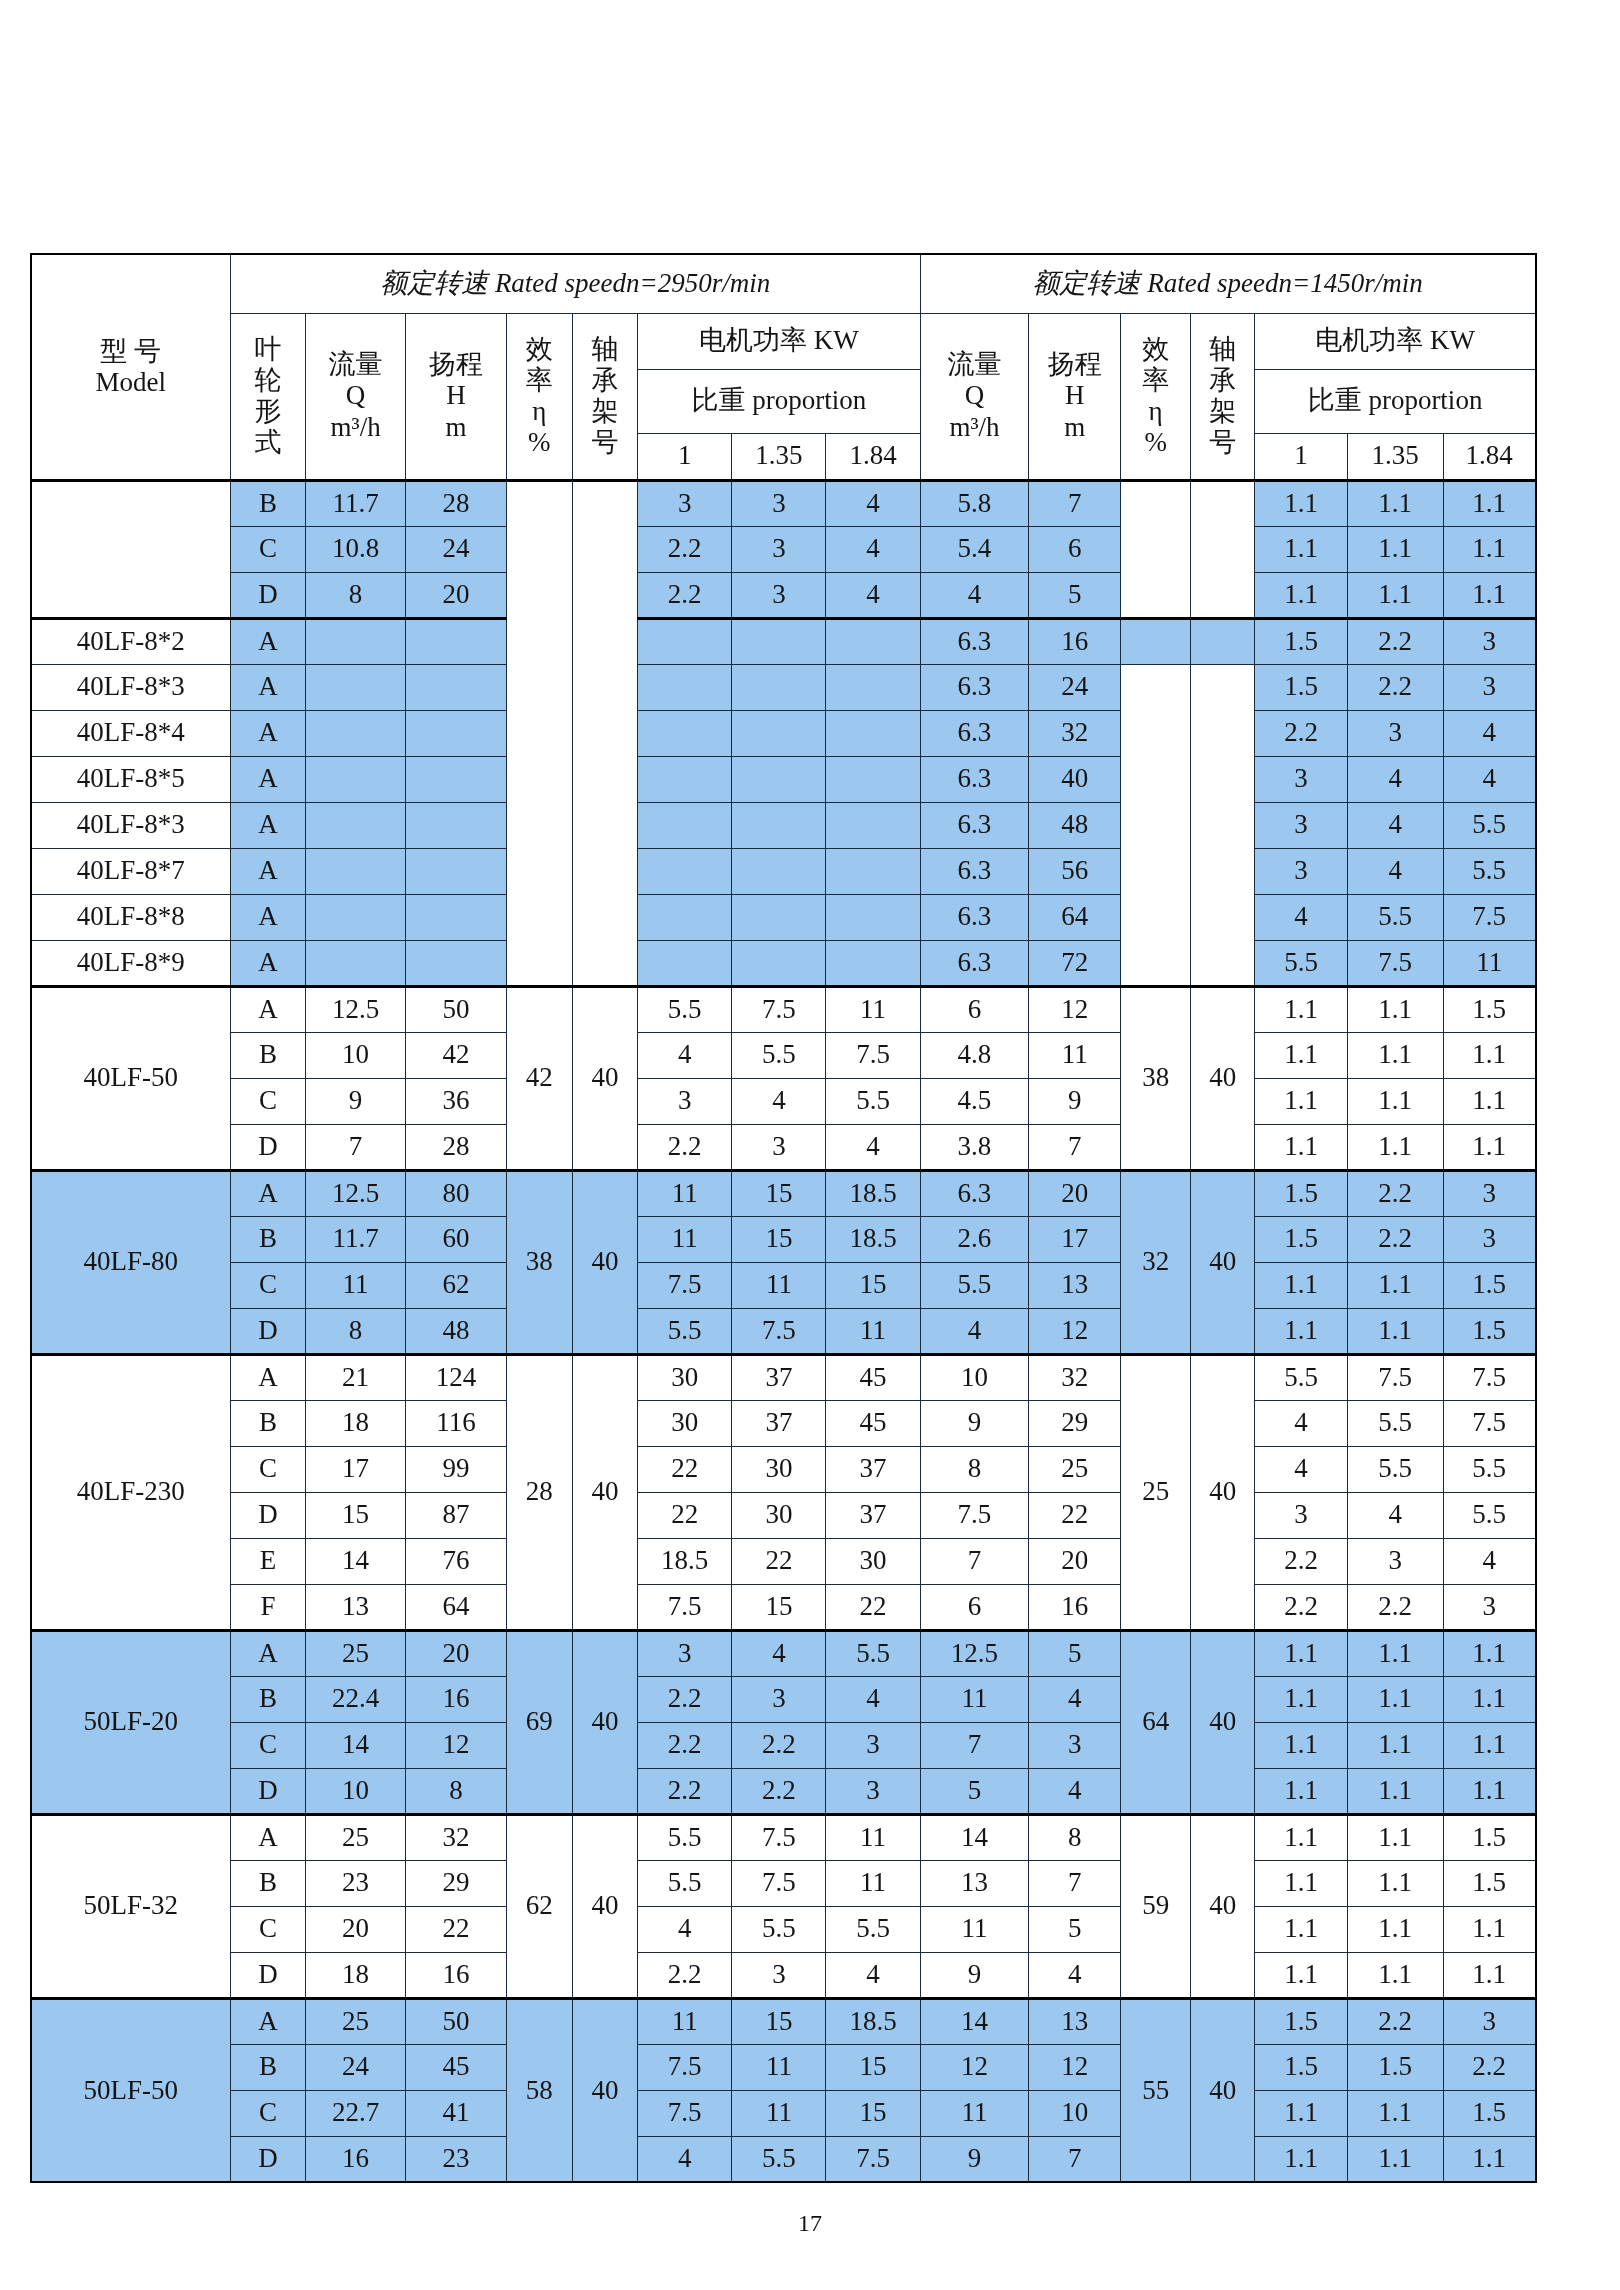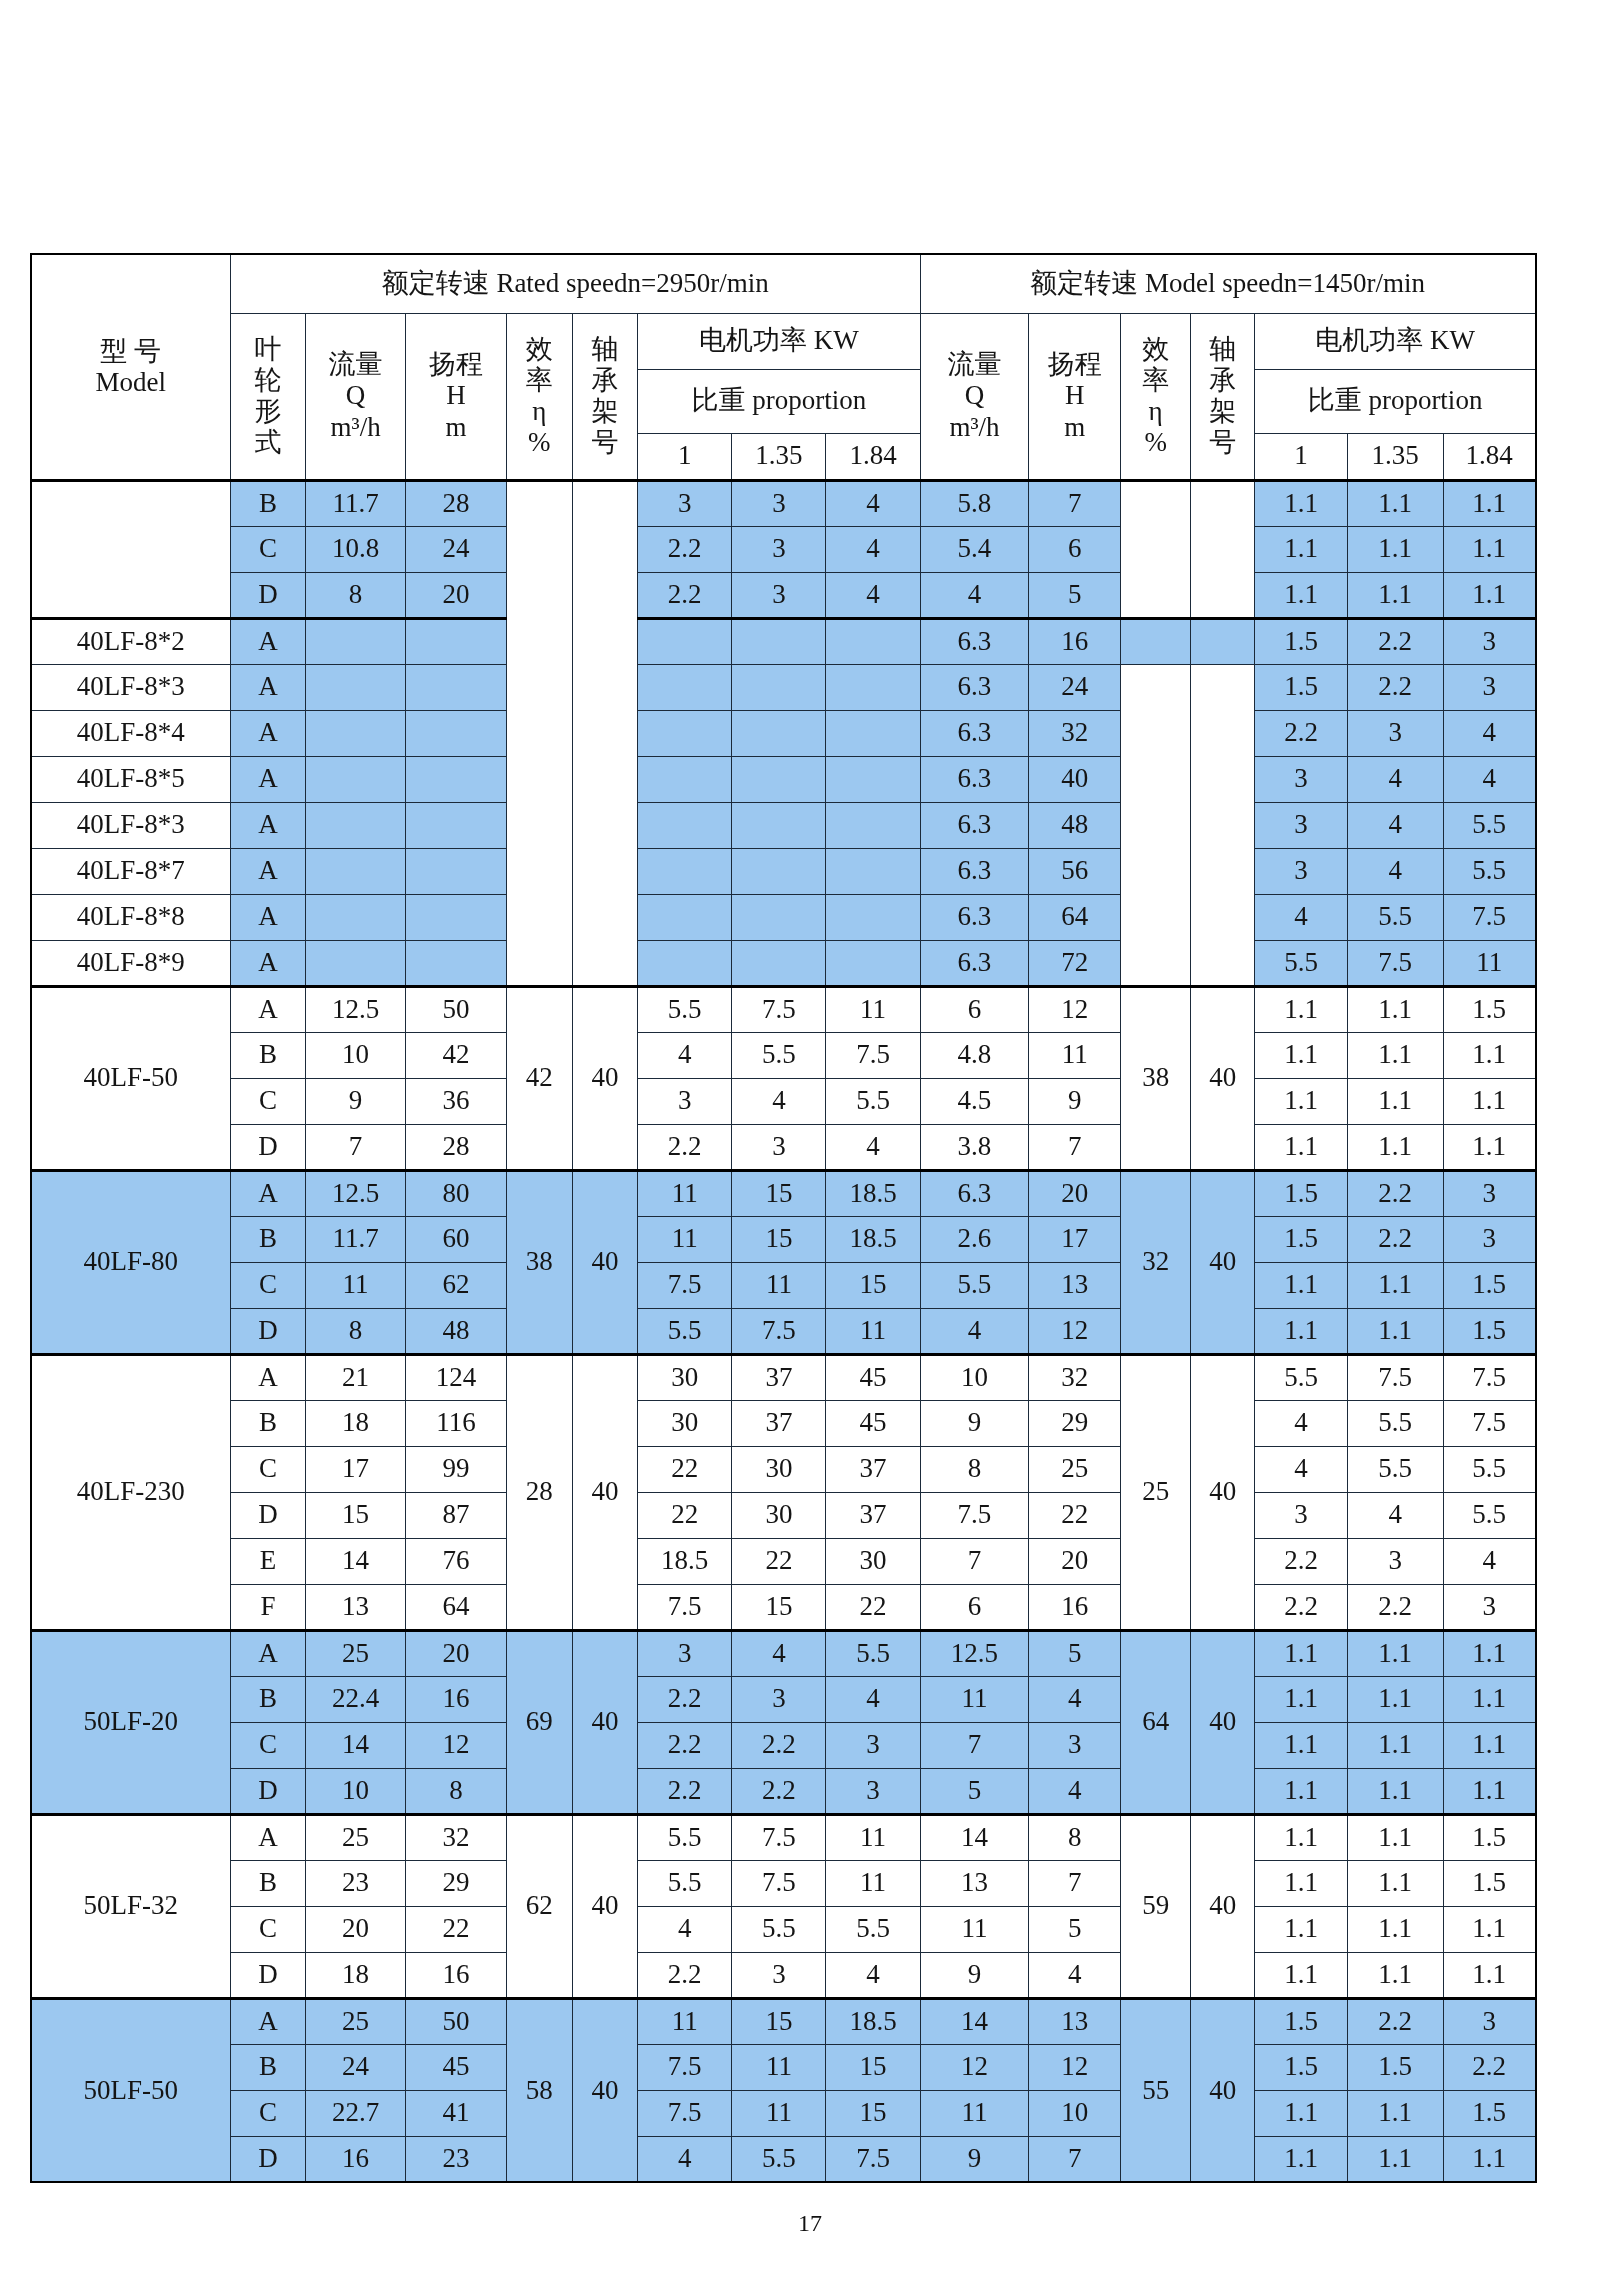--- a/index.html
+++ b/index.html
@@ -27,21 +27,21 @@
     color:#151515;
     line-height:1.15;
     overflow:hidden;
   }
   thead th{white-space:pre-line;}
   .hr1{height:59px;}
   .hr2{height:56px;}
   .hr3{height:64px;}
   .hr4{height:47px;}
   tbody tr{height:46px;}
-  .bold-head{font-weight:bold;font-size:28px;}
+  .bold-head{font-weight:bold;font-size:28px;font-style:italic;}
   td.hl{background:var(--hl,#9CC8F0);color:#1e3a5f;}
   tr.gs td{border-top:3.6px solid #000;}
   td.mthick{border-top:3.6px solid #000;}
   td.vthick, th.vthick{border-left:2.7px solid #000;}
   .page-number{
     position:absolute;
     left:0;right:0;
     top:2210px;
     text-align:center;
     font-size:24px;
@@ -69,21 +69,21 @@
       <col style="width:63px">
         <col style="width:90px">
         <col style="width:94px">
         <col style="width:90px">
     </colgroup>
     <thead>
       <tr class="hr1">
         <th rowspan="4">型  号
 Model</th>
         <th colspan="8" class="bold-head">额定转速 Rated speedn=2950r/min</th>
-        <th colspan="7" class="bold-head vthick">额定转速 Model speedn=1450r/min</th>
+        <th colspan="7" class="bold-head vthick">额定转速 Rated speedn=1450r/min</th>
       </tr>
       <tr class="hr2">
         <th rowspan="3" class="vthick">叶
 轮
 形
 式</th>
         <th rowspan="3">流量
 Q
 m³/h</th>
         <th rowspan="3">扬程

